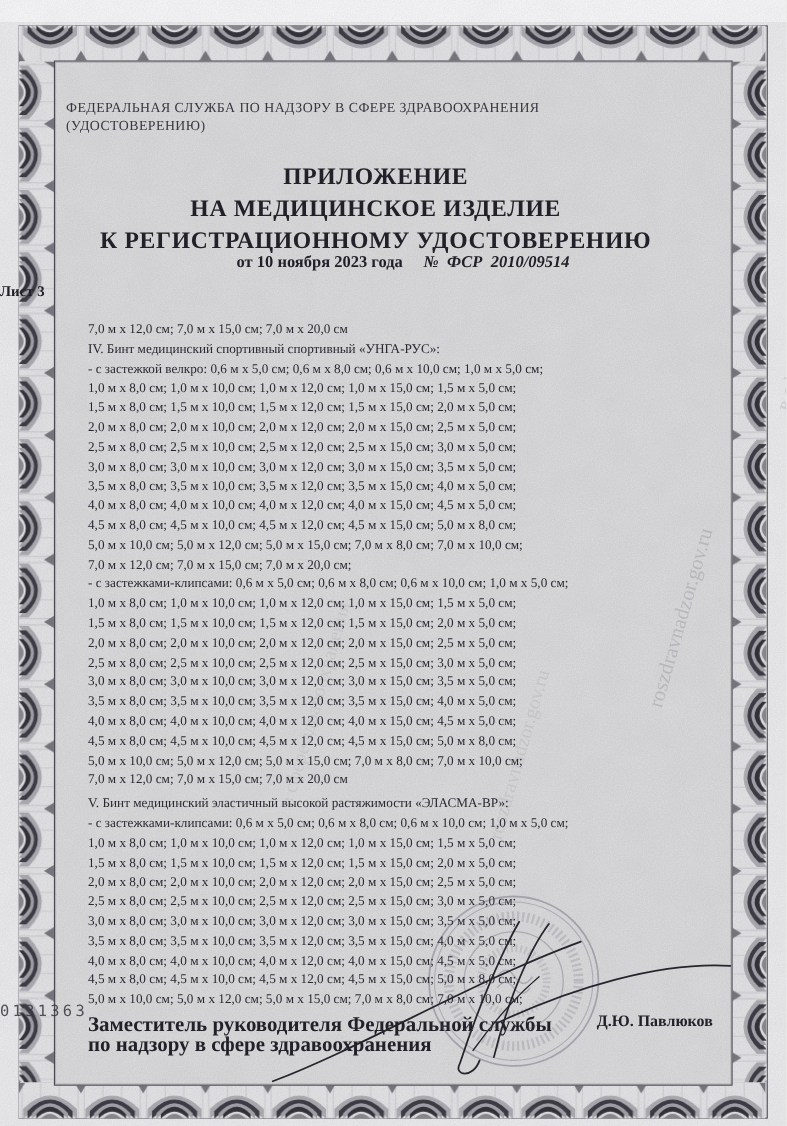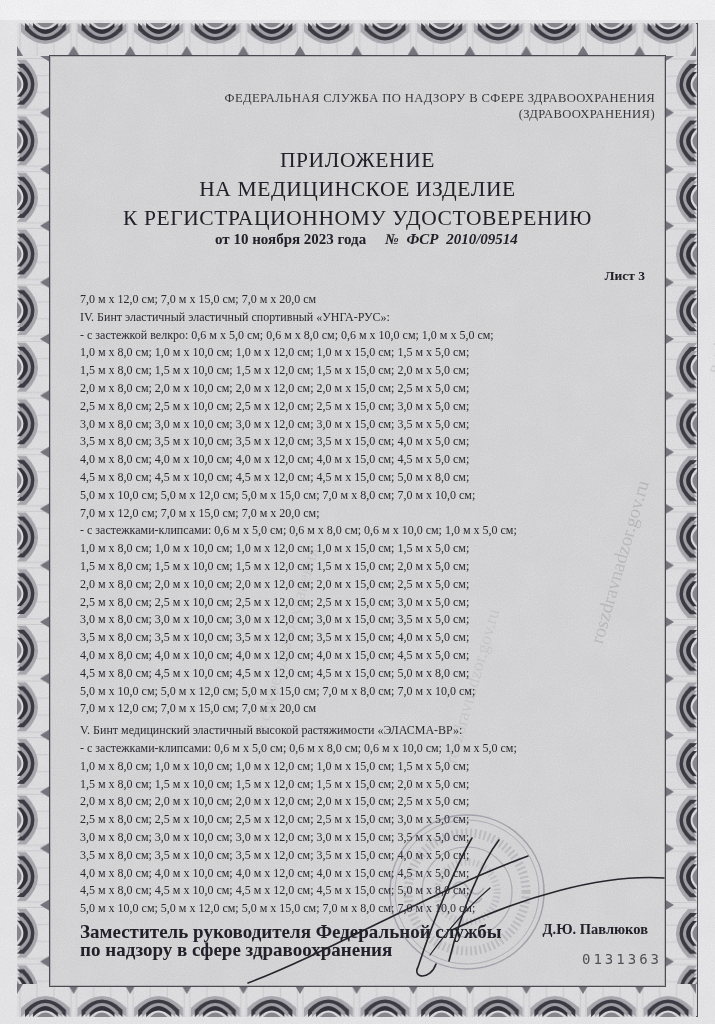--- a/index.html
+++ b/index.html
@@ -11,39 +11,39 @@
              border:1px solid #55545c;background:#e3e2e4;}
   .band{position:absolute;display:block;}
   .band-top{left:17px;top:23px;}
   .band-bottom{left:17px;top:984px;}
   .band-left{left:17px;top:56px;}
   .band-right{left:664px;top:56px;}
   .inner-frame{position:absolute;left:49px;top:55px;width:615px;height:930px;
                border:1px solid #4f4e57;box-shadow:inset 0 0 0 1px rgba(120,119,128,.35);
                background:#dededf;}
   
-  .agency{position:absolute;left:60px;top:90px;width:595px;text-align:right;
+  .agency{position:absolute;left:60px;top:90px;width:595px;text-align:left;
           font-size:12.6px;line-height:16px;letter-spacing:.4px;color:#3a3942;}
-  .title{position:absolute;left:60px;top:146px;width:595px;text-align:center;
-         font-weight:normal;font-size:21.5px;line-height:29px;letter-spacing:.6px;color:#23222b;}
+  .title{position:absolute;left:44px;top:146px;width:595px;text-align:center;
+         font-weight:bold;font-size:21.5px;line-height:29px;letter-spacing:.6px;color:#23222b;}
   .meta-row{position:absolute;left:0;top:231px;width:715px;font-weight:bold;font-size:15px;color:#23222b;}
   .meta-date{position:absolute;left:176px;margin-left:39px;}
   .meta-number{position:absolute;left:385px;word-spacing:4px;font-style:italic;}
-  .sheet{position:absolute;left:0;top:268px;width:625px;text-align:right;
-         font-weight:bold;font-size:13.5px;color:#23222b;margin-left:20px;}
+  .sheet{position:absolute;left:0;top:257px;width:625px;
+         font-weight:bold;font-size:13.5px;color:#23222b;}
   .body-text{position:absolute;left:80px;top:291px;width:578px;
              font-size:12px;line-height:17.8px;color:#2b2a33;z-index:2;}
   .lines{white-space:pre;}
   .sec-heading{white-space:pre;}
   .v-gap{margin-top:4px;}
   .sign-title{position:absolute;left:80px;top:908px;font-weight:bold;
               font-size:19px;line-height:18px;color:#23222b;z-index:2;white-space:pre-line;margin-top:15px;}
   .sign-name{position:absolute;left:528px;top:921px;width:120px;text-align:right;
              font-weight:bold;font-size:14.5px;color:#23222b;z-index:2;}
-  .serial{position:absolute;left:0;top:951px;width:662px;text-align:right;z-index:2;
+  .serial{position:absolute;left:0;top:912px;width:662px;z-index:2;
           font-family:"DejaVu Sans Mono", monospace;font-size:14px;letter-spacing:3px;color:#3b3a43;opacity:.85;}
   
   .wm{position:absolute;z-index:1;font-family:"Liberation Serif",serif;color:#73727f;
       transform-origin:left top;white-space:nowrap;}
   .wm-1{left:702px;top:370px;transform:rotate(-74deg);font-size:19px;opacity:.20;}
   .wm-2{left:586px;top:640px;transform:rotate(-74deg);font-size:19px;opacity:.26;}
   .wm-3{left:440px;top:760px;transform:rotate(-74deg);font-size:18px;opacity:.14;}
   .wm-4{left:250px;top:730px;transform:rotate(-74deg);font-size:18px;opacity:.12;}
   
   .ink-overlay{position:absolute;left:0;top:0;z-index:3;pointer-events:none;}
@@ -132,39 +132,39 @@
 
   <div class="inner-frame"></div>
 
   <div class="wm wm-1">в сфере здравоохранения</div>
   <div class="wm wm-2">roszdravnadzor.gov.ru</div>
   <div class="wm wm-3">roszdravnadzor.gov.ru</div>
   <div class="wm wm-4">в сфере здравоохранения</div>
 
   <div class="agency">
     <div>ФЕДЕРАЛЬНАЯ СЛУЖБА ПО НАДЗОРУ В СФЕРЕ ЗДРАВООХРАНЕНИЯ</div>
-    <div>(ЗДРАВООХРАНЕНИЯ)</div>
+    <div>(УДОСТОВЕРЕНИЮ)</div>
   </div>
 
   <div class="title">
     <div>ПРИЛОЖЕНИЕ</div>
     <div>НА МЕДИЦИНСКОЕ ИЗДЕЛИЕ</div>
     <div>К РЕГИСТРАЦИОННОМУ УДОСТОВЕРЕНИЮ</div>
   </div>
 
   <div class="meta-row">
     <span class="meta-date">от 10 ноября 2023 года</span>
     <span class="meta-number">№ ФСР 2010/09514</span>
   </div>
 
   <div class="sheet">Лист 3</div>
 
   <div class="body-text">
     <div class="lines">7,0 м х 12,0 см; 7,0 м х 15,0 см; 7,0 м х 20,0 см</div>
-    <div class="sec-heading">IV. Бинт эластичный эластичный спортивный «УНГА-РУС»:</div>
+    <div class="sec-heading">IV. Бинт медицинский спортивный спортивный «УНГА-РУС»:</div>
     <div class="lines">- с застежкой велкро: 0,6 м х 5,0 см; 0,6 м х 8,0 см; 0,6 м х 10,0 см; 1,0 м х 5,0 см;
 1,0 м х 8,0 см; 1,0 м х 10,0 см; 1,0 м х 12,0 см; 1,0 м х 15,0 см; 1,5 м х 5,0 см;
 1,5 м х 8,0 см; 1,5 м х 10,0 см; 1,5 м х 12,0 см; 1,5 м х 15,0 см; 2,0 м х 5,0 см;
 2,0 м х 8,0 см; 2,0 м х 10,0 см; 2,0 м х 12,0 см; 2,0 м х 15,0 см; 2,5 м х 5,0 см;
 2,5 м х 8,0 см; 2,5 м х 10,0 см; 2,5 м х 12,0 см; 2,5 м х 15,0 см; 3,0 м х 5,0 см;
 3,0 м х 8,0 см; 3,0 м х 10,0 см; 3,0 м х 12,0 см; 3,0 м х 15,0 см; 3,5 м х 5,0 см;
 3,5 м х 8,0 см; 3,5 м х 10,0 см; 3,5 м х 12,0 см; 3,5 м х 15,0 см; 4,0 м х 5,0 см;
 4,0 м х 8,0 см; 4,0 м х 10,0 см; 4,0 м х 12,0 см; 4,0 м х 15,0 см; 4,5 м х 5,0 см;
 4,5 м х 8,0 см; 4,5 м х 10,0 см; 4,5 м х 12,0 см; 4,5 м х 15,0 см; 5,0 м х 8,0 см;
 5,0 м х 10,0 см; 5,0 м х 12,0 см; 5,0 м х 15,0 см; 7,0 м х 8,0 см; 7,0 м х 10,0 см;

